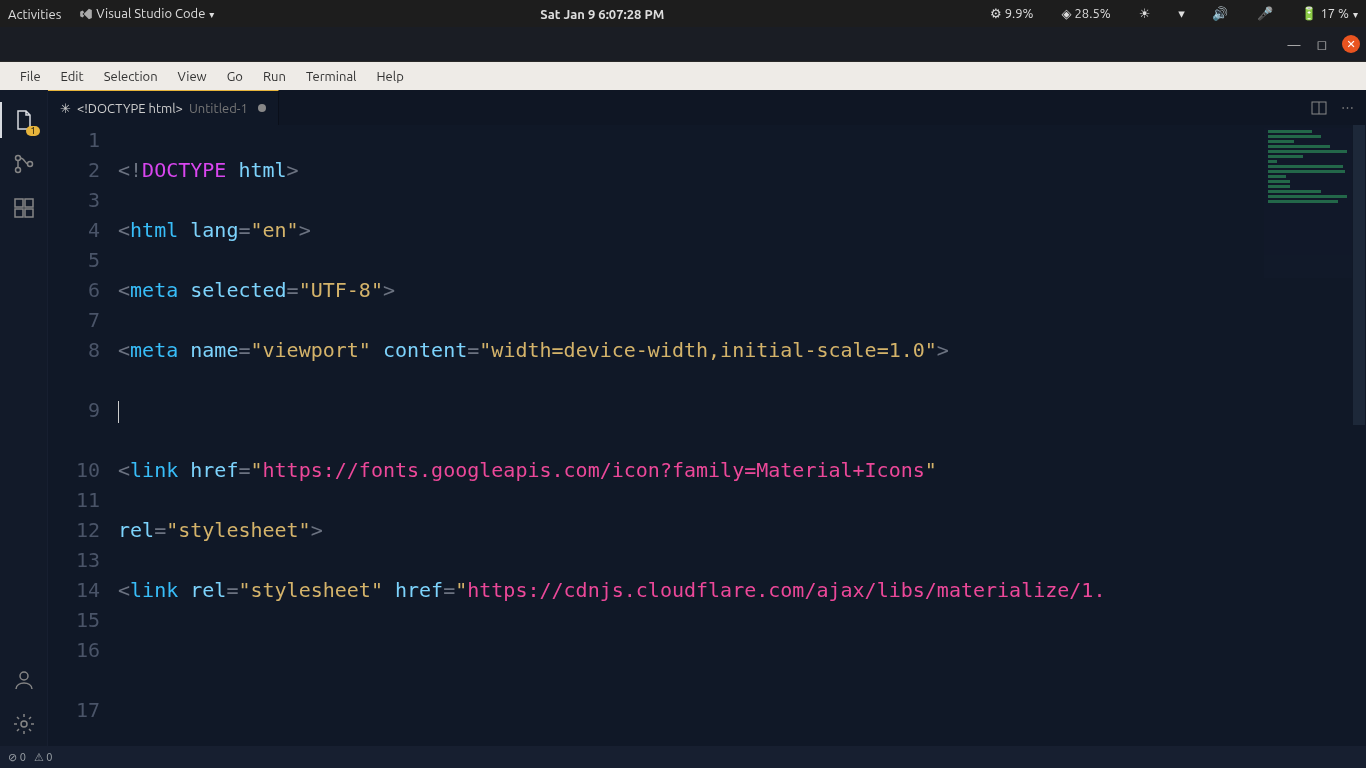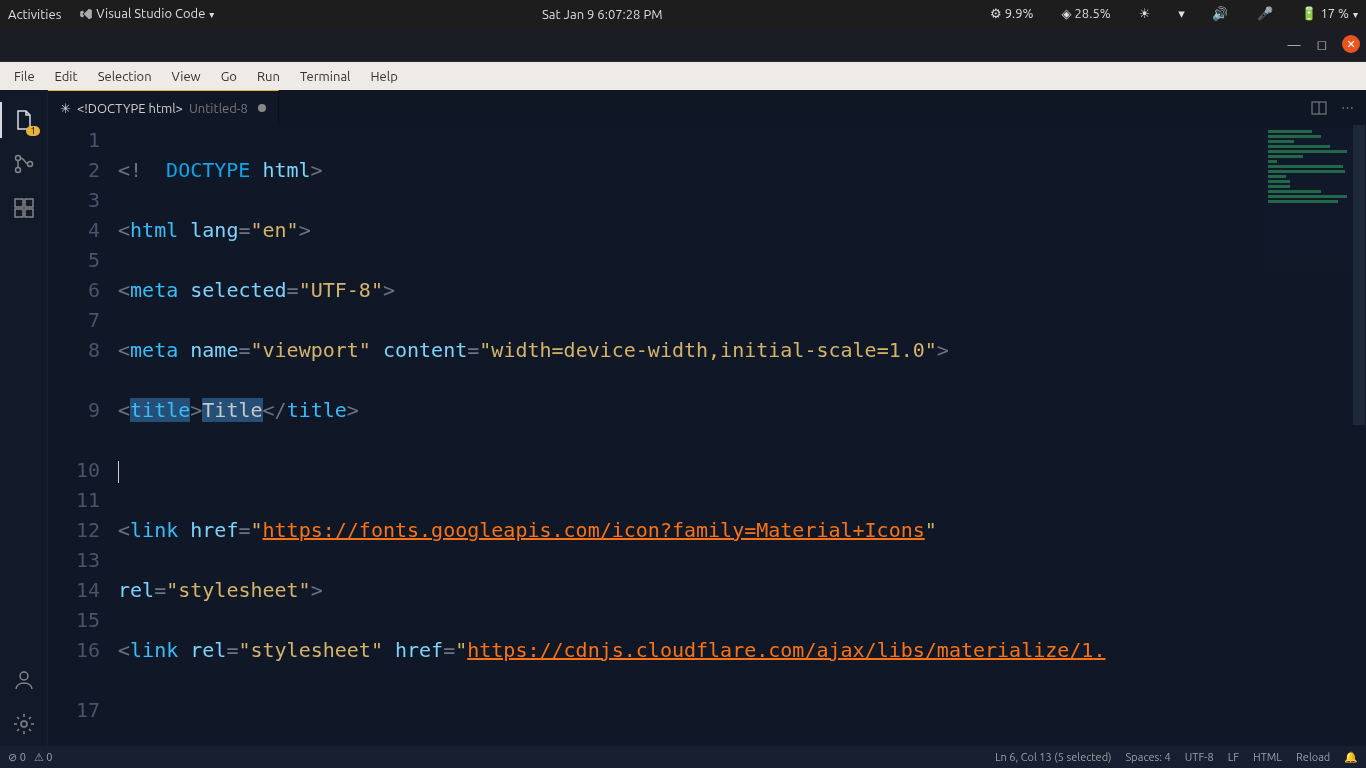--- a/index.html
+++ b/index.html
@@ -10,39 +10,39 @@
   color: #ccc;
   overflow: hidden;
   font-size: 13px;
 }
 .topbar {
   height: 27px; background: #1d1d1d; color: #ddd;
   display: flex; align-items: center; padding: 0 8px;
   font-size: 13px;
 }
 .topbar .left { display: flex; align-items: flex-end; gap: 18px; }
-.topbar .center { flex: 1; text-align: center; font-weight: 400; }
+.topbar .center { flex: 1; text-align: center; font-weight: 700; }
 .topbar .right { display: flex; align-items: center; gap: 28px; }
 .vscode-icon-small { width: 14px; height: 14px; display: inline-block; vertical-align: middle; }
 .dropdown-arrow { font-size: 10px; margin-left: 4px; }
 
 .titlebar {
   height: 35px; background: #1a1d24; color: #bbb;
   display: flex; align-items: center; justify-content: center;
   position: relative; border-bottom: 1px solid #2a2a2a;
 }
 .titlebar .title { font-size: 13px; display: flex; align-items: center; gap: 6px; }
 .titlebar .dot { width: 8px; height: 8px; border-radius: 50%; background: #ccc; }
 .window-controls { position: absolute; right: 6px; display: flex; gap: 12px; align-items: center; }
 .win-btn { width: 16px; height: 16px; display: flex; align-items: center; justify-content: center; cursor: pointer; }
 .win-close { width: 18px; height: 18px; border-radius: 50%; background: #e95420; color: #fff; font-size: 11px; }
 
 .menubar {
   height: 28px; background: #eeebe7; color: #333;
-  display: flex; align-items: center; padding: 0 4px; gap: 0;
+  display: flex; align-items: center; padding: 0 10px; gap: 0;
   font-size: 13px;
 }
 .menubar .item { padding: 4px 10px; cursor: pointer; }
 
 .main { display: flex; height: calc(768px - 27px - 35px - 28px - 22px); }
 
 .activitybar {
   width: 48px; background: #121a29;
   display: flex; flex-direction: column; align-items: center;
   padding-top: 8px; border-right: 1px solid #171f30;
@@ -69,22 +69,22 @@
 .code-area { flex: 1; display: flex; overflow: hidden; font-family: "Menlo", "Consolas", monospace; font-size: 20px; line-height: 30px; }
 .gutter { width: 70px; text-align: right; padding-right: 18px; color: #4a5468; user-select: none; }
 .gutter .gline { height: 30px; }
 .code { flex: 1; white-space: pre; color: #bbb; padding-right: 110px; overflow: hidden; }
 .code .cline { height: 30px; }
 .code .wrap { height: 30px; }
 .tok-p { color: #6b7280; } 
 .tok-t2 { color: #38bdf8; } 
 .tok-a { color: #7dd3fc; } 
 .tok-s { color: #d4b36a; } 
-.tok-url { color: #f97316; text-decoration: underline; }
-.tok-doc { color: #0ea5e9; margin-left: 24px; }
+.tok-url { color: #ec4899; }
+.tok-doc { color: #d946ef; }
 .tok-txt { color: #c8c8c8; }
 .sel { background: #264f78; }
 .cursor { display: inline-block; width: 1px; height: 22px; background: #ccc; vertical-align: middle; }
 
 .minimap { position: absolute; right: 14px; top: 38px; width: 88px; height: 150px; background: #12192a; opacity: 0.9; }
 .minimap .mline { height: 3px; margin: 2px 4px; background: #3a6; opacity: .6; }
 .scrollbar { position: absolute; right: 0; top: 35px; bottom: 0; width: 14px; background: #101827; }
 .scroll-thumb { position: absolute; right: 1px; top: 0; width: 12px; height: 300px; background: #33415566; }
 
 .statusbar {
@@ -178,21 +178,21 @@
           <path fill="none" stroke="currentColor" stroke-width="1.5" d="M12 2v3M12 19v3M2 12h3M19 12h3M5 5l2 2M17 17l2 2M19 5l-2 2M5 19l2-2"></path>
         </svg>
     </div>
   </div>
 
   <div class="editor-area">
     <div class="tabbar">
       <div class="tab">
         <span class="star">✳</span>
         <span>&lt;!DOCTYPE html&gt;</span>
-        <span class="fname-dim">Untitled-8</span>
+        <span class="fname-dim">Untitled-1</span>
         <span class="tab-dot"></span>
       </div>
       <div class="tab-actions">
         <span>
             <svg width="16" height="16" viewBox="0 0 16 16">
               <rect x="1" y="2" width="14" height="12" fill="none" stroke="currentColor"></rect>
               <line x1="8" y1="2" x2="8" y2="14" stroke="currentColor"></line>
             </svg>
           </span>
         <span>⋯</span>
@@ -221,21 +221,20 @@
         <div class="gline">16</div>
         <div class="gline"></div>
         <div class="gline">17</div>
         <div class="gline"></div>
       </div>
       <div class="code">
 <div class="cline"><span class="tok-p">&lt;!</span><span class="tok-doc">DOCTYPE</span><span> </span><span class="tok-a">html</span><span class="tok-p">&gt;</span></div>
 <div class="cline"><span class="tok-p">&lt;</span><span class="tok-t2">html</span><span> </span><span class="tok-a">lang</span><span class="tok-p">=</span><span class="tok-s">"en"</span><span class="tok-p">&gt;</span></div>
 <div class="cline"><span class="tok-p">&lt;</span><span class="tok-t2">meta</span><span> </span><span class="tok-a">selected</span><span class="tok-p">=</span><span class="tok-s">"UTF-8"</span><span class="tok-p">&gt;</span></div>
 <div class="cline"><span class="tok-p">&lt;</span><span class="tok-t2">meta</span><span> </span><span class="tok-a">name</span><span class="tok-p">=</span><span class="tok-s">"viewport"</span><span> </span><span class="tok-a">content</span><span class="tok-p">=</span><span class="tok-s">"width=device-width,initial-scale=1.0"</span><span class="tok-p">&gt;</span></div>
-<div class="cline"><span class="tok-p">&lt;</span><span class="tok-t2 sel">title</span><span class="tok-p">&gt;</span><span class="tok-txt sel">Title</span><span class="tok-p">&lt;/</span><span class="tok-t2">title</span><span class="tok-p">&gt;</span></div>
 <div class="cline"><span class="cursor"></span></div>
 <div class="cline"><span class="tok-p">&lt;</span><span class="tok-t2">link</span><span> </span><span class="tok-a">href</span><span class="tok-p">=</span><span class="tok-s">"</span><span class="tok-url">https://fonts.googleapis.com/icon?family=Material+Icons</span><span class="tok-s">"</span></div>
 <div class="wrap"><span class="tok-a">rel</span><span class="tok-p">=</span><span class="tok-s">"stylesheet"</span><span class="tok-p">&gt;</span></div>
 <div class="cline"><span class="tok-p">&lt;</span><span class="tok-t2">link</span><span> </span><span class="tok-a">rel</span><span class="tok-p">=</span><span class="tok-s">"stylesheet"</span><span> </span><span class="tok-a">href</span><span class="tok-p">=</span><span class="tok-s">"</span><span class="tok-url">https://cdnjs.cloudflare.com/ajax/libs/materialize/1.</span></div>
 
 
 
 
 
 
@@ -268,22 +267,13 @@
       <div class="scroll-thumb"></div>
     </div>
   </div>
 </div>
 
 <div class="statusbar">
   <div class="left">
     <span>⊘ <span>0</span></span>
     <span>⚠ <span>0</span></span>
   </div>
-  <div class="right">
-    <span>Ln 6, Col 13 (5 selected)</span>
-    <span>Spaces: 4</span>
-    <span>UTF-8</span>
-    <span>LF</span>
-    <span>HTML</span>
-    <span>Reload</span>
-    <span>🔔</span>
-  </div>
 </div>
 
 </body></html>

